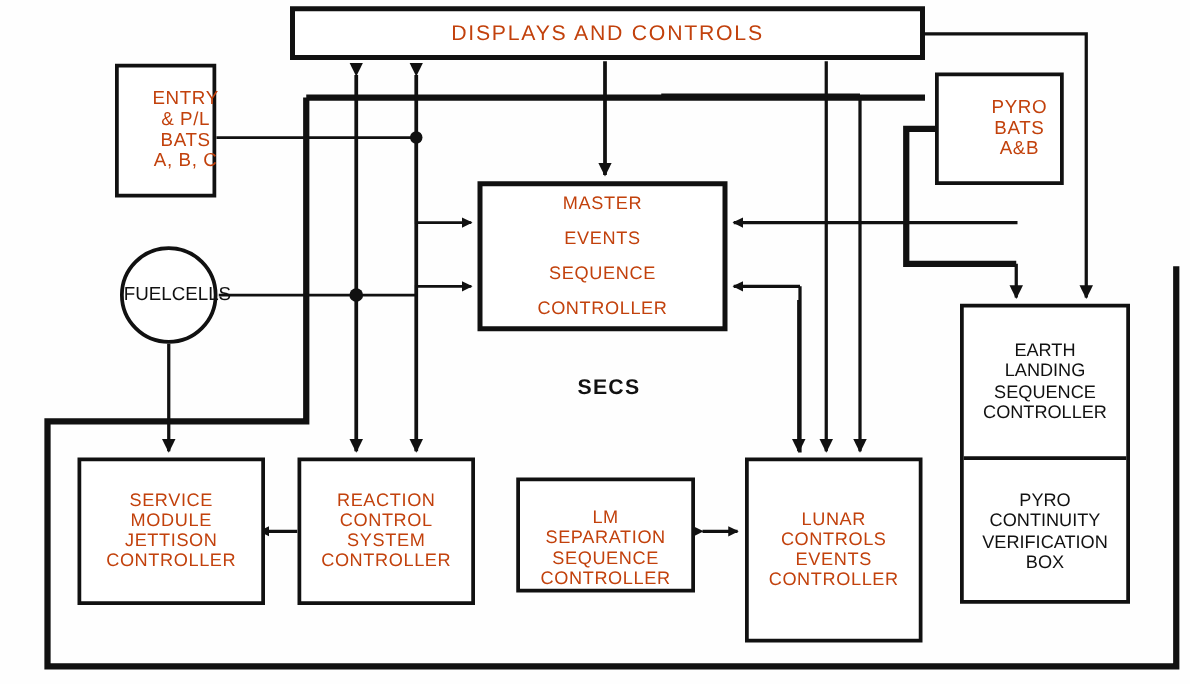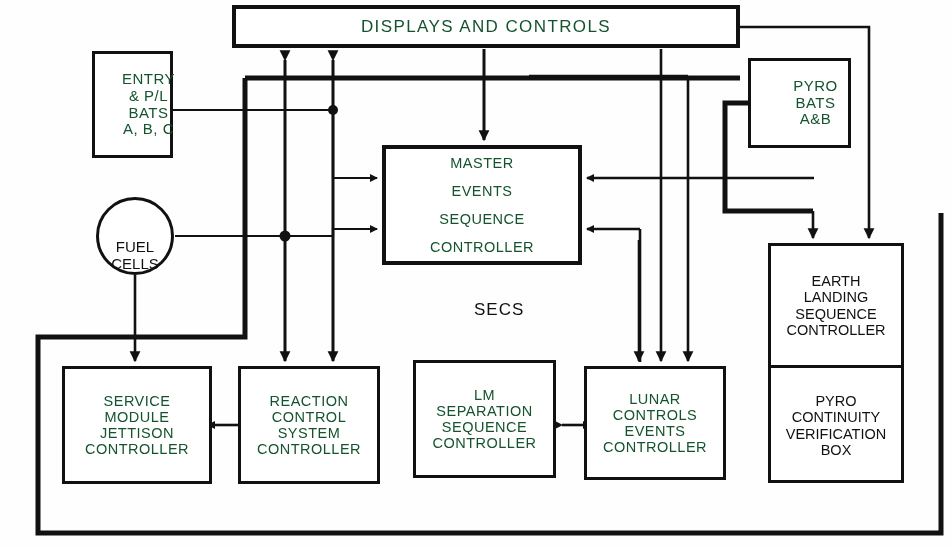--- a/index.html
+++ b/index.html
@@ -13,55 +13,55 @@
   #wires{position:absolute;left:0;top:0;width:952px;height:547px;}
   .node{
     position:absolute;
     box-sizing:border-box;
     border:3px solid #111;
     background:#fff;
     display:flex;
     flex-direction:column;
     align-items:center;
     justify-content:center;
-    color:#14532d;
+    color:#c2410c;
     letter-spacing:0.5px;
     line-height:1.12;
     text-align:center;
   }
   .node .ln{display:block;white-space:nowrap;}
   .bignode{font-size:16px;}
   .ctlnode{font-size:14.5px;}
   .smallnode{font-size:15px;padding-left:32px;}
   .circle{
     position:absolute;
     box-sizing:border-box;
     border:3.5px solid #111;
     border-radius:50%;
     background:#fff;
-    display:flex;flex-direction:column;
-    align-items:center;justify-content:flex-end;
+    display:flex;
+    align-items:center;justify-content:space-between;
     font-size:15px;color:#111;line-height:1.1;
     text-align:center;
   }
   .stackwrap{
     position:absolute;box-sizing:border-box;
     border:3px solid #111;background:#fff;
     display:flex;flex-direction:column;
   }
   .stackwrap .cellA,.stackwrap .cellB{
     flex:none;box-sizing:border-box;
     display:flex;flex-direction:column;
     align-items:center;justify-content:center;
     font-size:14.5px;color:#111;line-height:1.13;text-align:center;
   }
   .stackwrap .cellA{border-bottom:3px solid #111;}
   .freelabel{
     position:absolute;color:#111;
-    font-weight:normal;font-size:17px;letter-spacing:1px;margin-left:12px;
+    font-weight:bold;font-size:17px;letter-spacing:1px;
   }
   .dc-title{font-size:17px;letter-spacing:1.4px;}
 </style>
 </head>
 <body>
 
 <div id="stage">
 
   <svg id="wires" viewBox="0 0 952 547" xmlns="http://www.w3.org/2000/svg">
     <defs>
@@ -214,27 +214,27 @@
     <span class="ln">CONTROLLER</span>
   </div>
 
   <div class="node ctlnode" style="left:238px;top:366px;width:142px;height:118px;justify-content:center;">
     <span class="ln">REACTION</span>
     <span class="ln">CONTROL</span>
     <span class="ln">SYSTEM</span>
     <span class="ln">CONTROLLER</span>
   </div>
 
-  <div class="node ctlnode" style="left:413px;top:360px;width:143px;height:118px;">
+  <div class="node ctlnode" style="left:413px;top:382px;width:143px;height:92px;justify-content:flex-end;">
     <span class="ln">LM</span>
     <span class="ln">SEPARATION</span>
     <span class="ln">SEQUENCE</span>
     <span class="ln">CONTROLLER</span>
   </div>
 
-  <div class="node ctlnode" style="left:584px;top:366px;width:142px;height:114px;">
+  <div class="node ctlnode" style="left:596px;top:366px;width:142px;height:148px;">
     <span class="ln">LUNAR</span>
     <span class="ln">CONTROLS</span>
     <span class="ln">EVENTS</span>
     <span class="ln">CONTROLLER</span>
   </div>
 
 </div>
 
 </body></html>

